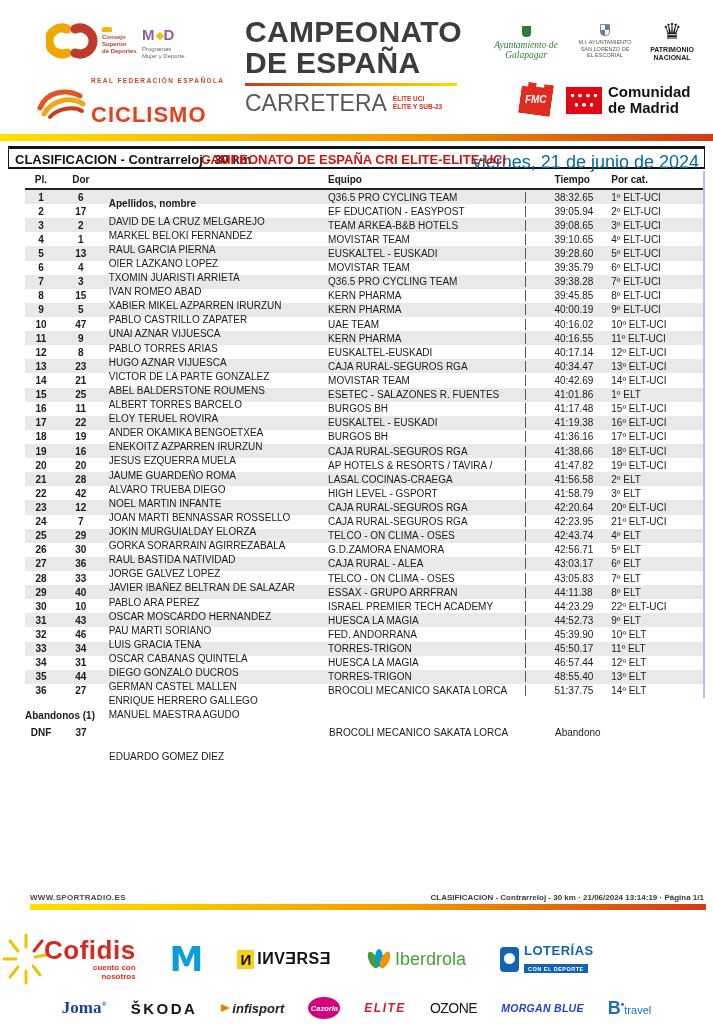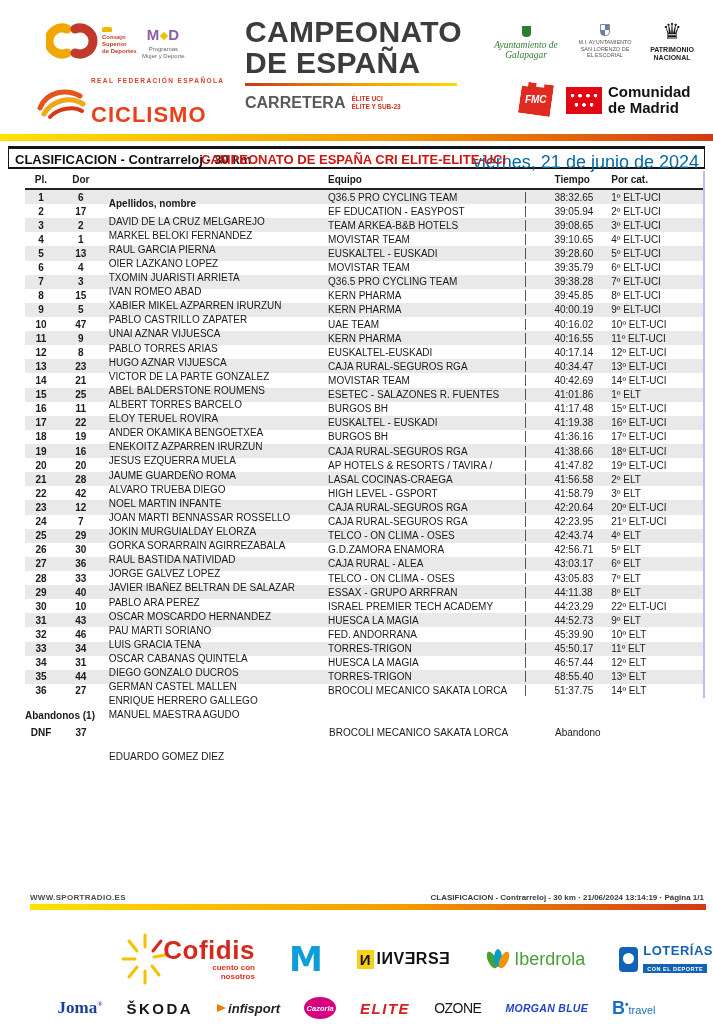--- a/index.html
+++ b/index.html
@@ -10,36 +10,36 @@
   }
   
   .logos { position:absolute; top:12px; left:0; width:713px; height:120px; }
   .abs { position:absolute; }
   .pre { white-space:pre-line; }
 
   .csd { left:46px; top:10px; display:flex; align-items:center; gap:4px; }
   .csd-caption { font-size:6px; font-weight:bold; color:#c23a22; line-height:7px; }
   .csd-crown { width:10px; height:5px; background:#f2b705; border-radius:2px 2px 0 0; margin-bottom:2px; }
 
-  .myd { left:142px; top:14px; text-align:center; }
+  .myd { left:142px; top:14px; text-align:left; }
   .myd-mark { font-size:15px; font-weight:bold; color:#8c5fa8; letter-spacing:1px; }
   .myd-star { display:inline-block; width:6px; height:6px; background:#f2c200; transform:rotate(45deg); margin:0 1px 1px 1px; }
   .myd-caption { font-size:6px; color:#666; line-height:7px; margin-top:3px; }
 
   .rfec { left:36px; top:66px; display:flex; align-items:center; gap:5px; }
   .rfec-text { line-height:1; }
   .rfec-small { font-size:6.5px; font-weight:bold; color:#d8402a; letter-spacing:1.4px; }
   .rfec-main { font-size:22px; font-weight:800; color:#e8401c; letter-spacing:1px; margin-top:19px; }
 
   .etitle { left:245px; top:4px; width:216px; }
   .etitle-l1, .etitle-l2 { font-size:30px; font-weight:800; color:#3c3c3e; line-height:31px; letter-spacing:0.3px; }
   .etitle-rule { height:3px; width:212px; margin:5px 0 6px 0;
     background:linear-gradient(to right,#c8381d,#f0a000 55%,#ffd900); }
   .etitle-row { display:flex; align-items:flex-start; gap:6px; }
-  .etitle-l3 { font-size:16px; font-weight:700; color:#57585a; line-height:22px; }
+  .etitle-l3 { font-size:23px; font-weight:400; color:#57585a; line-height:22px; }
   .etitle-cats { font-size:6.5px; font-weight:bold; color:#d2301c; line-height:8px; padding-top:3px; }
 
   .galapagar { left:480px; top:14px; width:92px; text-align:center; }
   .gal-shield { width:9px; height:11px; background:#2e7d32; margin:0 auto 3px auto; border-radius:0 0 4px 4px; }
   .gal-caption { font-family:"Liberation Serif", serif; font-style:italic; font-size:9.5px; color:#2e7d32; }
 
   .sanlorenzo { left:578px; top:12px; width:54px; text-align:center; }
   .sl-crest { width:10px; height:12px; margin:0 auto 3px auto;
     background:conic-gradient(#5a7fb5 25%, #fff 0 50%, #5a7fb5 0 75%, #fff 0); border:1px solid #888; border-radius:0 0 4px 4px; }
   .sl-caption { font-size:5.5px; color:#555; line-height:6.5px; }
@@ -101,21 +101,21 @@
   .abandonos .trow { height:15px; }
   .abandonos .c-time { border-left:none; }
   .abandonos .c-name, .abandonos .c-team, .abandonos .c-time { font-weight:normal; }
 
   
   .footer-site { position:absolute; left:30px; top:893px; font-size:8px; font-weight:bold; color:#4a4a4a; letter-spacing:0.3px; }
   .footer-info { position:absolute; right:9px; top:893px; font-size:8px; font-weight:bold; color:#3a3a3a; }
 
   
   .sponsors1 { position:absolute; top:926px; left:0; width:713px; height:66px;
-    display:flex; justify-content:flex-end; align-items:center; gap:34px; }
+    display:flex; justify-content:flex-start; align-items:center; gap:34px; }
   .sponsors2 { position:absolute; top:994px; left:0; width:713px; height:28px;
     display:flex; justify-content:center; align-items:center; gap:24px; }
 
   .cofidis { display:flex; align-items:center; }
   .cof-text { margin-left:-8px; }
   .cof-name { color:#d5281e; font-size:26px; font-weight:bold; letter-spacing:0.5px; line-height:26px; }
   .cof-tag { color:#e0301e; font-size:8px; font-weight:bold; text-align:right; line-height:9px; }
 
   .movistar-m { color:#0b9ed9; font-size:34px; font-weight:800; line-height:34px; font-family:"DejaVu Sans", sans-serif; }
 
@@ -132,21 +132,21 @@
   .lot-name { color:#1363b4; font-weight:800; font-size:13px; letter-spacing:0.5px; line-height:13px; }
   .lot-tag { display:inline-block; background:#1363b4; color:#fff; font-size:5.5px; font-weight:bold; padding:1.5px 4px; margin-top:2px; letter-spacing:0.5px; }
 
   .joma { color:#1b3f94; font-weight:bold; font-size:17px; font-family:"Liberation Serif", serif; }
   .joma sup { font-size:7px; }
   .skoda { color:#151515; font-weight:bold; font-size:15px; letter-spacing:2.5px; }
   .infisport { display:flex; align-items:center; gap:2px; color:#222; font-weight:bold; font-style:italic; font-size:13px; }
   .inf-arrow { width:0; height:0; border-left:9px solid #f07d00; border-top:4px solid transparent; border-bottom:4px solid transparent; }
   .cazorla { background:#d6007e; color:#fff; font-size:7.5px; font-weight:bold; font-style:italic;
     border-radius:50%; width:32px; height:22px; display:flex; align-items:center; justify-content:center; }
-  .elite { color:#d11f26; font-weight:800; font-style:italic; font-size:15px; letter-spacing:1.5px; }
+  .elite { color:#d11f26; font-weight:800; font-style:italic; font-size:12px; letter-spacing:1.5px; }
   .ozone { color:#151515; font-weight:400; font-size:14px; letter-spacing:-0.5px; }
   .morgan { color:#2242c8; font-weight:800; font-style:italic; font-size:10.5px; letter-spacing:0.3px; }
   .btravel { color:#1a6fc4; }
   .bt-b { font-size:18px; font-weight:bold; }
   .bt-dot { font-size:10px; vertical-align:super; font-weight:bold; }
   .bt-rest { font-size:11px; }
 </style>
 </head>
 <body>
 

